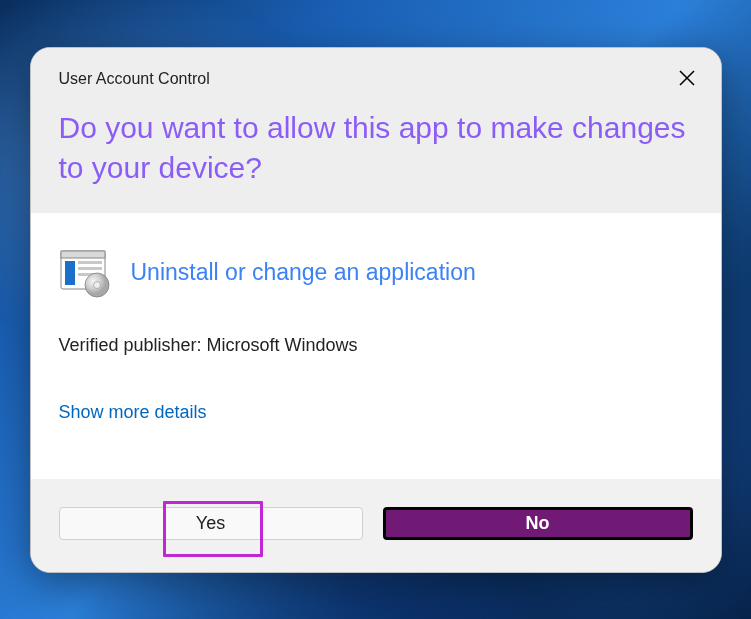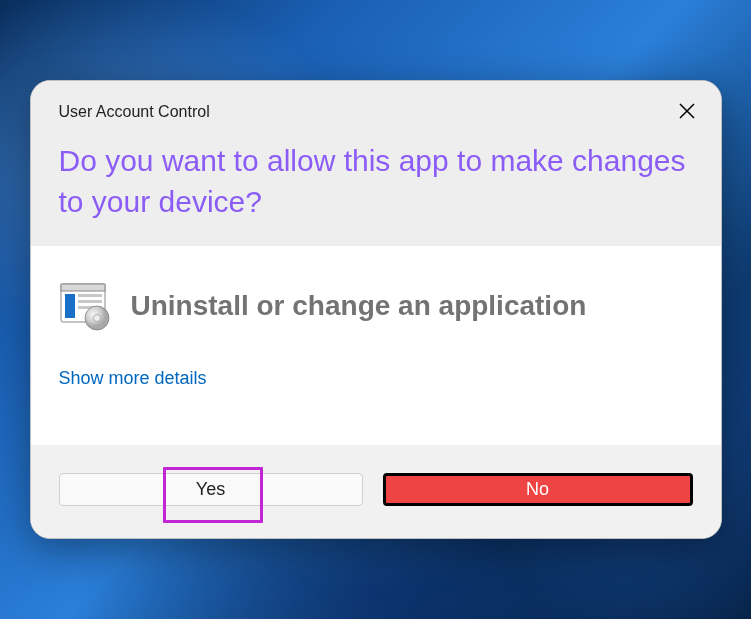--- a/index.html
+++ b/index.html
@@ -79,23 +79,23 @@
       align-items: center;
       gap: 20px;
       margin-bottom: 36px;
     }
     .app-icon {
       width: 52px;
       height: 52px;
       flex-shrink: 0;
     }
     .app-name {
-      font-size: 28px;
-      color: #737373;
-      font-weight: 700;
+      font-size: 23px;
+      color: #3b82f6;
+      font-weight: 400;
     }
     .publisher {
       font-size: 18px;
       color: #222;
       margin-bottom: 46px;
     }
     .show-more {
       font-size: 18px;
       color: #0067c0;
       cursor: pointer;
@@ -119,24 +119,24 @@
       align-items: center;
       justify-content: center;
       border: 1px solid #d0d0d0;
     }
     .btn-yes {
       background: #f9f9f9;
       color: #222;
       position: relative;
     }
     .btn-no {
-      background: #ef4444;
+      background: #701a75;
       color: #fff;
       border: 3px solid #000;
-      font-weight: 400;
+      font-weight: 700;
     }
     .highlight-box {
       position: absolute;
       border: 3px solid #c026d3;
       pointer-events: none;
       border-radius: 1px;
     }
   </style>
 </head>
 <body>
@@ -169,20 +169,21 @@
               <stop offset="0%" stop-color="#f5f5f5"></stop>
               <stop offset="60%" stop-color="#d0d0d0"></stop>
               <stop offset="100%" stop-color="#a8a8a8"></stop>
             </radialGradient>
           </defs>
         </svg>
       </div>
       <div class="app-name">Uninstall or change an application</div>
     </div>
 
+    <div class="publisher">Verified publisher: Microsoft Windows</div>
 
     <div class="show-more">Show more details</div>
   </div>
 
   <div class="dialog-footer">
     <div style="position:relative; flex:1; display:flex;">
       <button class="btn btn-yes">Yes</button>
       <div class="highlight-box" style="left:104px; top:-6px; width:100px; height:56px;"></div>
     </div>
     <button class="btn btn-no">No</button>

